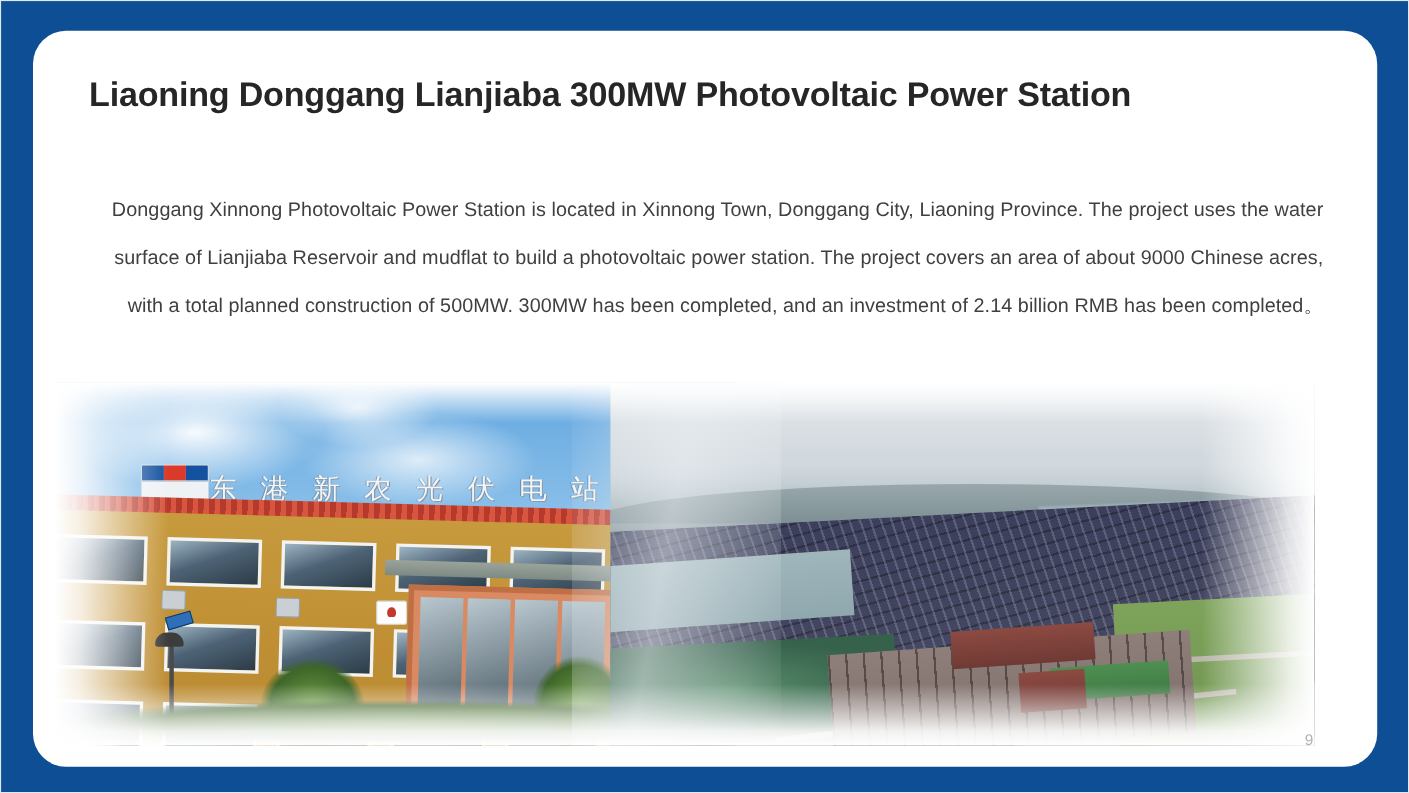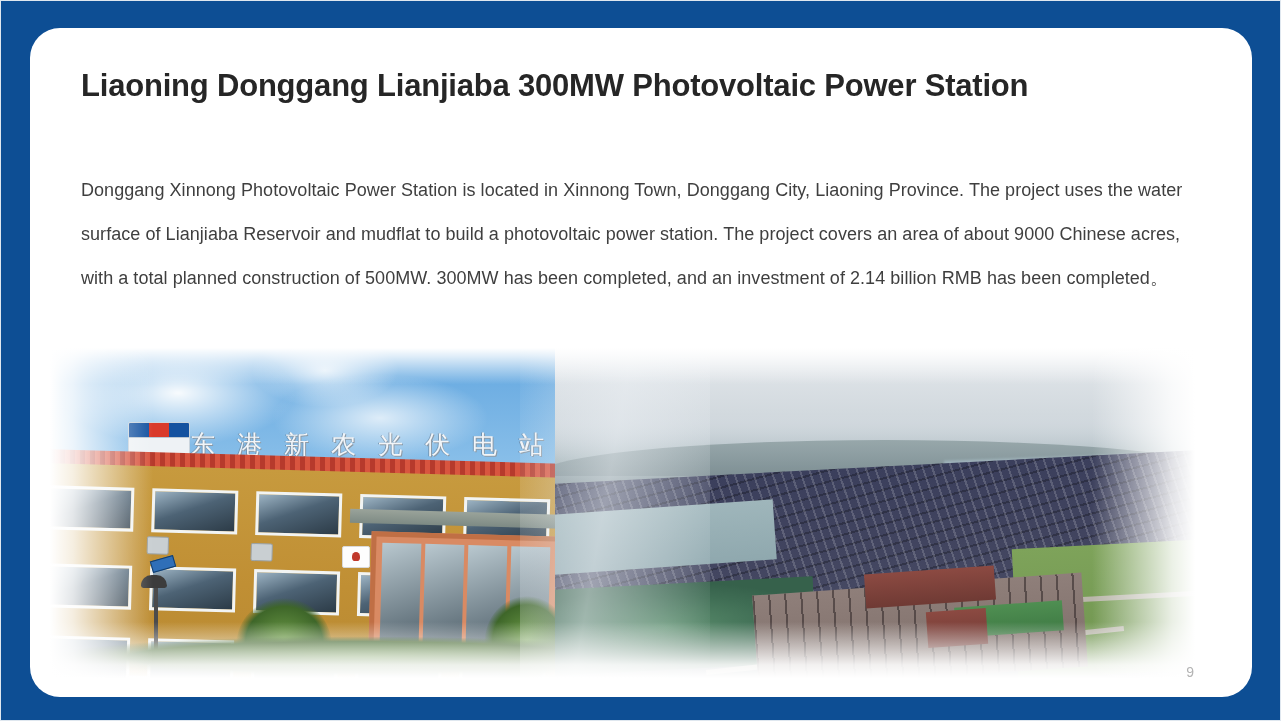--- a/index.html
+++ b/index.html
@@ -41,20 +41,21 @@
   .card {
     position: absolute;
     left: 30px;
     top: 28px;
     right: 29px;
     bottom: 24px;
     background: #ffffff;
     border-radius: 30px;
     overflow: hidden;
     z-index: 2;
+    text-align: right;
   }
 
   .title {
     position: absolute;
     left: 51px;
     top: 40px;
     font-size: 31px;
     font-weight: bold;
     color: #262626;
     letter-spacing: -0.2px;

